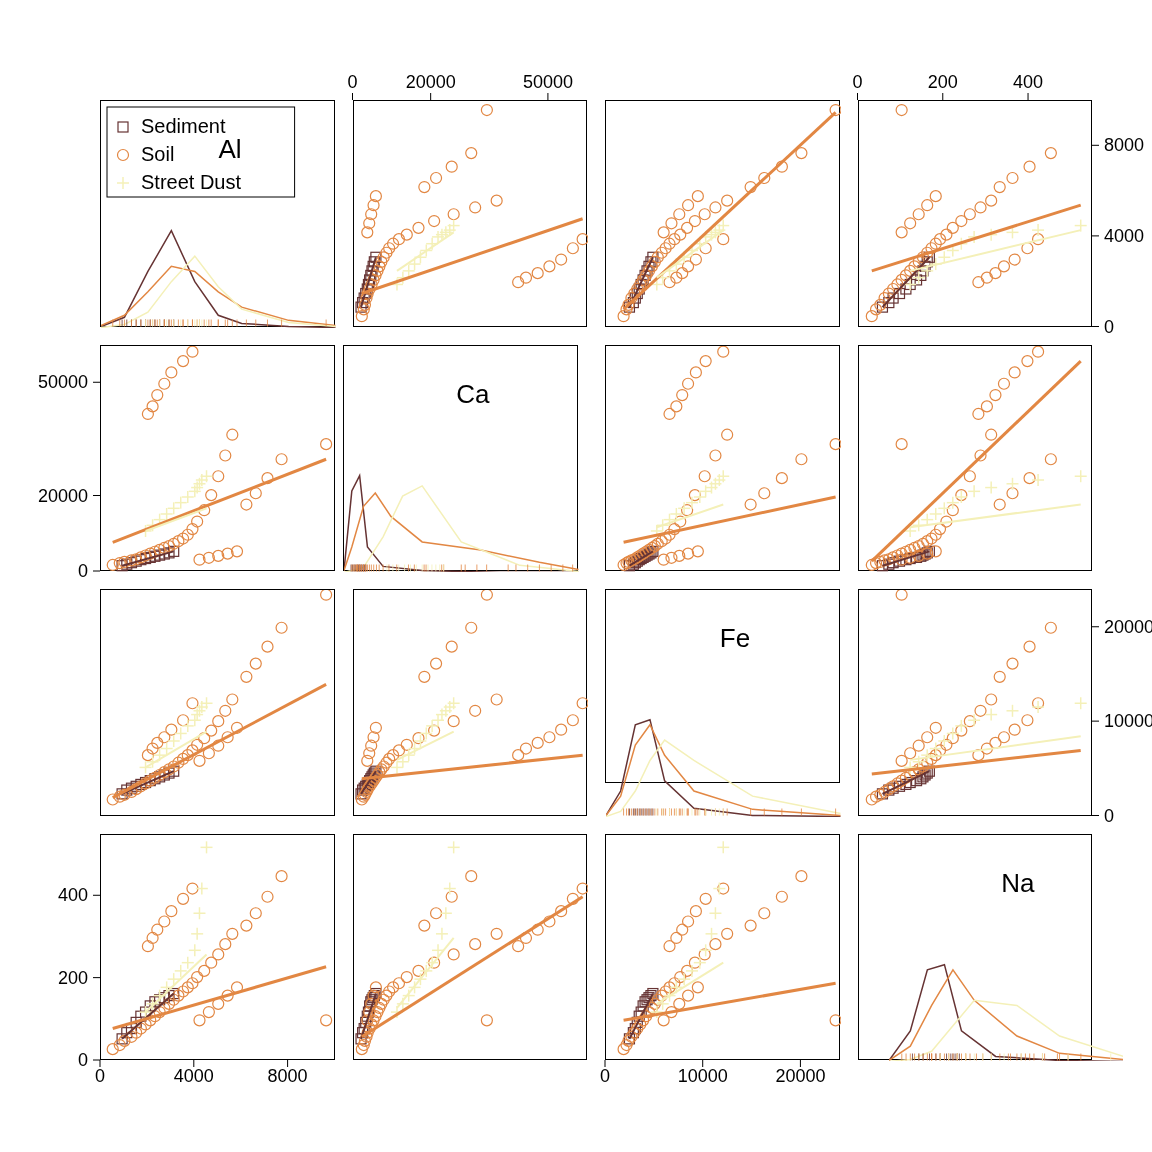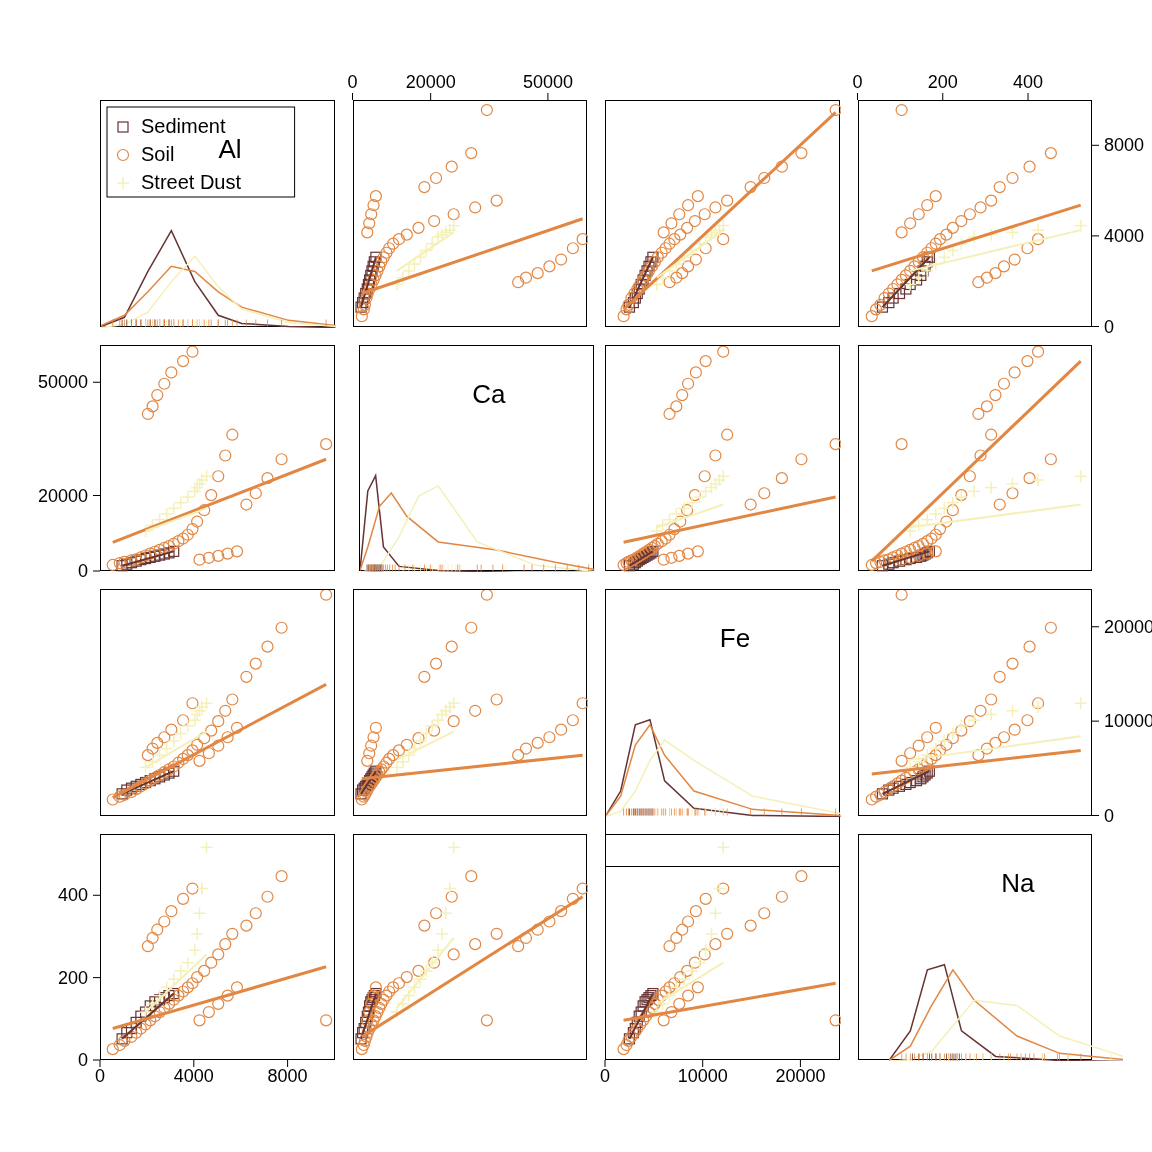--- a/index.html
+++ b/index.html
@@ -409,21 +409,21 @@
         <line x1="92.49" y1="137.7875" x2="104.49" y2="137.7875" stroke="#F4F0B8" stroke-width="1.5"></line>
         <line x1="98.49" y1="131.7875" x2="98.49" y2="143.7875" stroke="#F4F0B8" stroke-width="1.5"></line>
         <line x1="94.835" y1="134.0125" x2="106.835" y2="134.0125" stroke="#F4F0B8" stroke-width="1.5"></line>
         <line x1="100.835" y1="128.0125" x2="100.835" y2="140.0125" stroke="#F4F0B8" stroke-width="1.5"></line>
         <line x1="99.525" y1="130.2375" x2="111.525" y2="130.2375" stroke="#F4F0B8" stroke-width="1.5"></line>
         <line x1="105.525" y1="124.23750000000001" x2="105.525" y2="136.2375" stroke="#F4F0B8" stroke-width="1.5"></line>
         <line x1="21.105" y1="219.705" x2="72.695" y2="205.36" stroke="#663333" stroke-width="2"></line>
         <line x1="11.725000000000001" y1="196.3" x2="225.12" y2="113.25" stroke="#E28743" stroke-width="3"></line>
         <line x1="44.555" y1="184.975" x2="105.525" y2="162.325" stroke="#F4F0B8" stroke-width="2"></line>
       </svg></div>
-    <div class="panel" style="left: 359px; top: 344.5px; width: 234.5px; height: 226.5px; text-decoration: underline;"><svg width="234.5" height="226.5">
+    <div class="panel" style="left: 343px; top: 344.5px; width: 234.5px; height: 226.5px; text-decoration: underline;"><svg width="234.5" height="226.5">
         <path d="M0 224.4615L7.816666666666666 144.95999999999998L15.633333333333333 129.67125L23.450000000000003 201.01875L39.08333333333333 220.3845L78.16666666666666 224.4615L156.33333333333331 226.5L234.5 226.5" fill="none" stroke="#663333" stroke-width="1.5"></path>
         <path d="M0 224.4615L7.816666666666666 201.01875L19.541666666666664 160.24875L31.266666666666666 146.99849999999998L46.900000000000006 170.44125L78.16666666666666 195.9225L136.79166666666669 204.0765L195.41666666666669 216.3075L234.5 223.44225" fill="none" stroke="#E28743" stroke-width="1.5"></path>
         <path d="M0 226.5L19.541666666666664 221.40375L39.08333333333333 190.82625000000002L58.625 150.05625L78.16666666666666 139.86375L117.25 195.9225L175.875 219.36525L234.5 225.48075" fill="none" stroke="#F4F0B8" stroke-width="1.5"></path>
         <line x1="7.035" y1="225.5" x2="7.035" y2="218.5" stroke="#663333" stroke-width="0.8"></line>
         <line x1="8.598333333333333" y1="225.5" x2="8.598333333333333" y2="218.5" stroke="#663333" stroke-width="0.8"></line>
         <line x1="10.161666666666667" y1="225.5" x2="10.161666666666667" y2="218.5" stroke="#663333" stroke-width="0.8"></line>
         <line x1="11.725000000000001" y1="225.5" x2="11.725000000000001" y2="218.5" stroke="#663333" stroke-width="0.8"></line>
         <line x1="13.288333333333332" y1="225.5" x2="13.288333333333332" y2="218.5" stroke="#663333" stroke-width="0.8"></line>
         <line x1="14.460833333333333" y1="225.5" x2="14.460833333333333" y2="218.5" stroke="#663333" stroke-width="0.8"></line>
         <line x1="15.633333333333333" y1="225.5" x2="15.633333333333333" y2="218.5" stroke="#663333" stroke-width="0.8"></line>
@@ -803,21 +803,21 @@
         <line x1="85.84583333333333" y1="120.8" x2="97.84583333333333" y2="120.8" stroke="#F4F0B8" stroke-width="1.5"></line>
         <line x1="91.84583333333333" y1="114.8" x2="91.84583333333333" y2="126.8" stroke="#F4F0B8" stroke-width="1.5"></line>
         <line x1="89.75416666666666" y1="117.025" x2="101.75416666666666" y2="117.025" stroke="#F4F0B8" stroke-width="1.5"></line>
         <line x1="95.75416666666666" y1="111.025" x2="95.75416666666666" y2="123.025" stroke="#F4F0B8" stroke-width="1.5"></line>
         <line x1="93.6625" y1="113.25" x2="105.6625" y2="113.25" stroke="#F4F0B8" stroke-width="1.5"></line>
         <line x1="99.6625" y1="107.25" x2="99.6625" y2="119.25" stroke="#F4F0B8" stroke-width="1.5"></line>
         <line x1="7.035" y1="203.85" x2="21.886666666666667" y2="181.2" stroke="#663333" stroke-width="2"></line>
         <line x1="7.816666666666666" y1="188.75" x2="228.6375" y2="165.15625" stroke="#E28743" stroke-width="3"></line>
         <line x1="42.99166666666667" y1="169.875" x2="99.6625" y2="141.5625" stroke="#F4F0B8" stroke-width="2"></line>
       </svg></div>
-    <div class="panel" style="left: 605px; top: 589px; width: 234.5px; height: 278px; text-decoration: underline;"><svg width="234.5" height="226.5">
+    <div class="panel" style="left: 605px; top: 589px; width: 234.5px; height: 194px; text-decoration: underline;"><svg width="234.5" height="226.5">
         <path d="M0 225.48075L14.65625 201.01875L29.3125 134.76749999999998L43.96875 129.67125L58.625 190.82625000000002L87.9375 218.346L146.5625 225.48075L234.5 226.5" fill="none" stroke="#663333" stroke-width="1.5"></path>
         <path d="M0 225.48075L14.65625 206.115L29.3125 155.1525L43.96875 134.76749999999998L58.625 165.345L87.9375 201.01875L146.5625 219.36525L234.5 225.48075" fill="none" stroke="#E28743" stroke-width="1.5"></path>
         <path d="M0 226.5L14.65625 221.40375L29.3125 201.01875L43.96875 170.44125L58.625 150.05625L87.9375 170.44125L146.5625 206.115L234.5 223.44225" fill="none" stroke="#F4F0B8" stroke-width="1.5"></path>
         <line x1="23.450000000000003" y1="225.5" x2="23.450000000000003" y2="218.5" stroke="#663333" stroke-width="0.8"></line>
         <line x1="27.358333333333334" y1="225.5" x2="27.358333333333334" y2="218.5" stroke="#663333" stroke-width="0.8"></line>
         <line x1="29.3125" y1="225.5" x2="29.3125" y2="218.5" stroke="#663333" stroke-width="0.8"></line>
         <line x1="31.266666666666666" y1="225.5" x2="31.266666666666666" y2="218.5" stroke="#663333" stroke-width="0.8"></line>
         <line x1="33.22083333333333" y1="225.5" x2="33.22083333333333" y2="218.5" stroke="#663333" stroke-width="0.8"></line>
         <line x1="35.175" y1="225.5" x2="35.175" y2="218.5" stroke="#663333" stroke-width="0.8"></line>
         <line x1="37.12916666666666" y1="225.5" x2="37.12916666666666" y2="218.5" stroke="#663333" stroke-width="0.8"></line>

